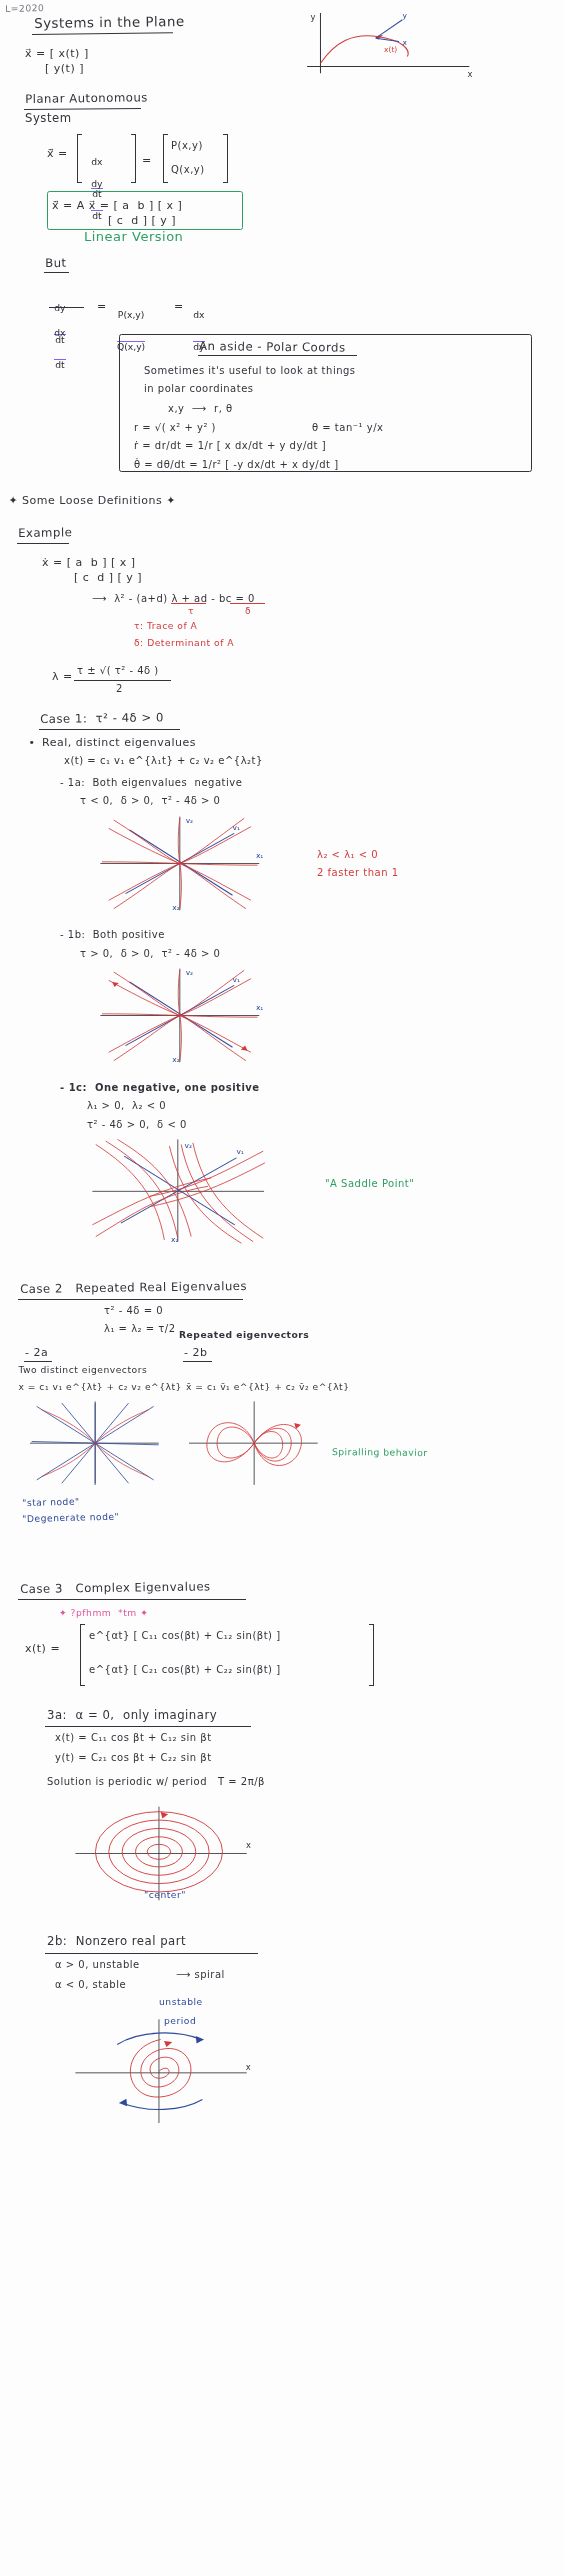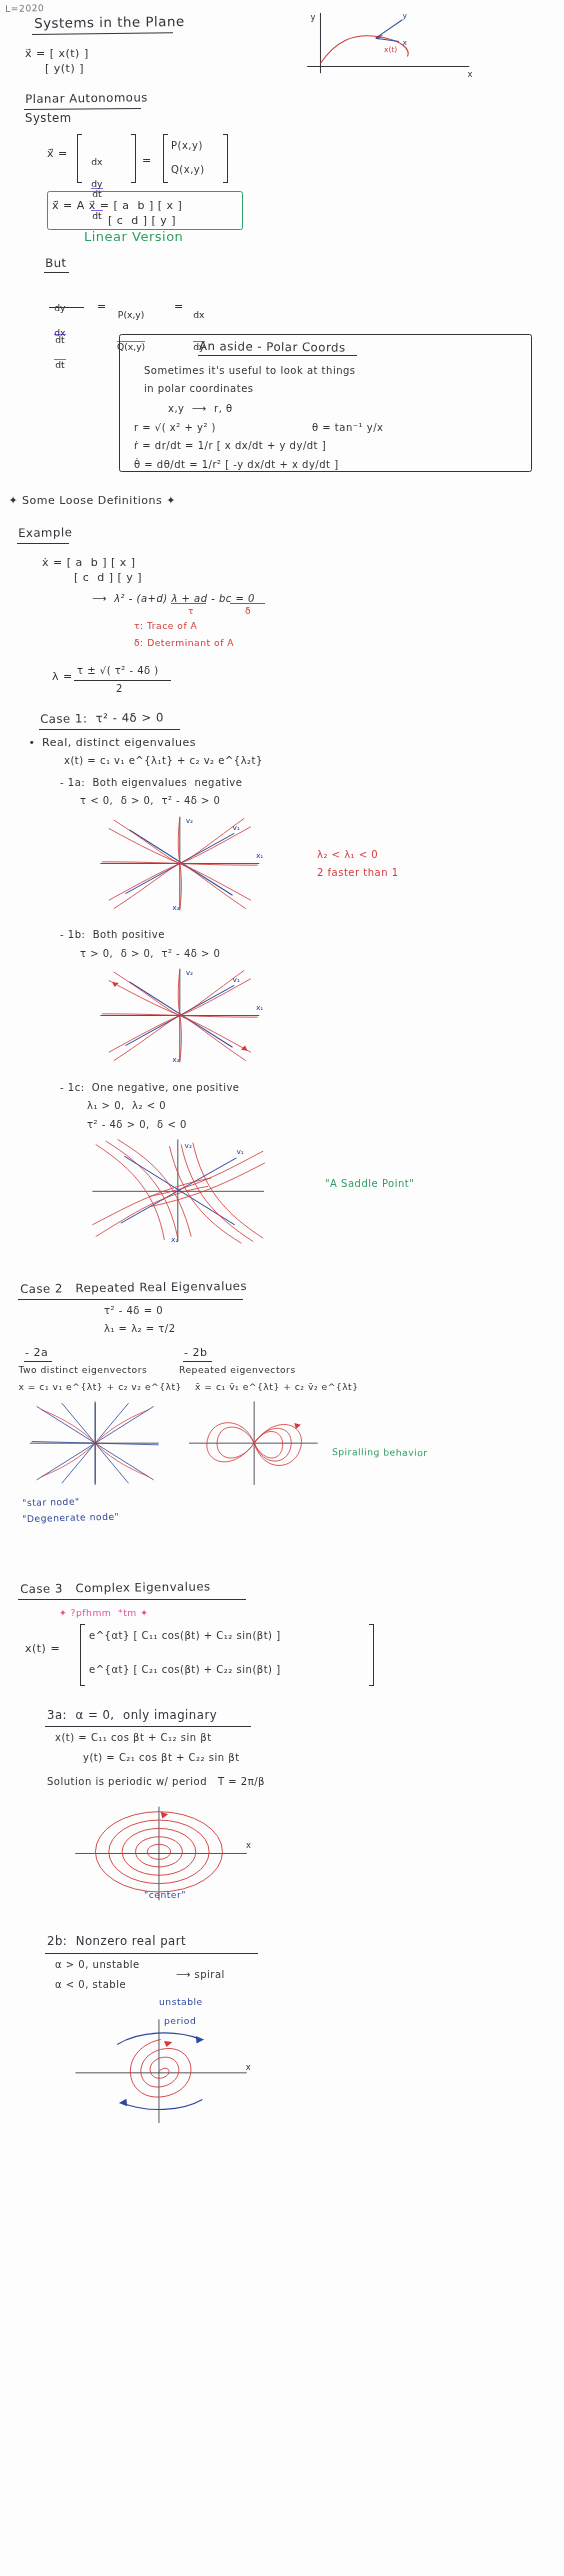--- a/index.html
+++ b/index.html
@@ -193,21 +193,21 @@
   <div class="hw t12" style="left:134px; top:458px;">θ̇ = dθ/dt = 1/r² [ -y dx/dt + x dy/dt ]</div>
 
   <div class="hw t13" style="left:8.4px; top:494px;">✦ Some Loose Definitions ✦</div>
 
   <div class="hw t14 sk1" style="left:18.4px; top:526px;">Example</div>
   <div class="rule" style="left:17px; top:543px; width:52px;"></div>
 
   <div class="hw t13" style="left:42px; top:556px;">ẋ = [ a  b ] [ x ]
         [ c  d ] [ y ]</div>
 
-  <div class="hw t12" style="left:92px; top:592px;font-style:italic;">⟶  λ² - (a+d) λ + ad - bc = 0</div>
+  <div class="hw t12" style="left:92px; top:592px;">⟶  λ² - (a+d) λ + ad - bc = 0</div>
   <div class="hw t11 ink-red" style="left:188px; top:605px;">τ</div>
   <div class="hw t11 ink-red" style="left:245px; top:605px;">δ</div>
   <div class="rule red" style="left:171px; top:603px; width:35px;"></div>
   <div class="rule red" style="left:230px; top:603px; width:35px;"></div>
 
   <div class="hw t11 ink-red" style="left:134px; top:620px;">τ: Trace of A</div>
   <div class="hw t11 ink-red" style="left:134px; top:637px;">δ: Determinant of A</div>
 
   <div class="hw t13" style="left:52px; top:670px;">λ =</div>
   <div class="hw t12" style="left:77px; top:664px;">τ ± √( τ² - 4δ )</div>
@@ -281,21 +281,21 @@
         <path d="M24 20 l 8 1 l -5 5 z"></path>
         <path d="M186 102 l -8 -1 l 5 -5 z"></path>
       </g>
       <text x="168" y="20" font-size="9" fill="#2f4a9c" font-family="DejaVu Sans">v₁</text>
       <text x="112" y="12" font-size="9" fill="#2f4a9c" font-family="DejaVu Sans">v₂</text>
       <text x="196" y="54" font-size="9" fill="#2f4a9c" font-family="DejaVu Sans">x₁</text>
       <text x="96" y="116" font-size="9" fill="#2f4a9c" font-family="DejaVu Sans">x₂</text>
     </svg>
   </div>
 
-  <div class="hw t12" style="left:60px; top:1081px;">- 1c:  One negative, one positive</div>
+  <div class="hw t12" style="left:60px; top:1081px;font-weight:bold;">- 1c:  One negative, one positive</div>
   <div class="hw t12" style="left:87px; top:1099px;">λ₁ &gt; 0,  λ₂ &lt; 0</div>
   <div class="hw t12" style="left:87px; top:1118px;">τ² - 4δ &gt; 0,  δ &lt; 0</div>
 
   <div class="plot" style="left:84px; top:1136px;">
     <svg width="201" height="109" viewBox="0 0 240 130">
       <line x1="10" y1="66" x2="215" y2="66" stroke="#33333b" stroke-width="1"></line>
       <line x1="112" y1="4" x2="112" y2="126" stroke="#33333b" stroke-width="1"></line>
       <line x1="44" y1="104" x2="182" y2="26" stroke="#2f4a9c" stroke-width="1.2"></line>
       <line x1="48" y1="24" x2="180" y2="106" stroke="#2f4a9c" stroke-width="1.2"></line>
       <g stroke="#d23b3b" stroke-width="1" fill="none">
@@ -323,22 +323,22 @@
   <div class="hw t12" style="left:104px; top:1304px;">τ² - 4δ = 0</div>
   <div class="hw t12" style="left:104px; top:1322px;">λ₁ = λ₂ = τ/2</div>
 
   <div class="hw t13" style="left:25px; top:1346px;">- 2a</div>
   <div class="rule" style="left:23.5px; top:1361px; width:28.5px;"></div>
   <div class="hw t11" style="left:18.4px; top:1364px;">Two distinct eigenvectors</div>
   <div class="hw t11" style="left:18.4px; top:1381px;">x = c₁ v₁ e^{λt} + c₂ v₂ e^{λt}</div>
 
   <div class="hw t13" style="left:184px; top:1346px;">- 2b</div>
   <div class="rule" style="left:183px; top:1361px; width:28.5px;"></div>
-  <div class="hw t11" style="left:179px; top:1364px;">Repeated eigenvectors</div>
-  <div class="hw t11" style="left:195px; top:1381px;">x̄ = c₁ v̄₁ e^{λt} + c₂ v̄₂ e^{λt}</div>
+  <div class="hw t11" style="left:179px; top:1329px;font-weight:bold;">Repeated eigenvectors</div>
+  <div class="hw t11" style="left:186px; top:1381px;">x̄ = c₁ v̄₁ e^{λt} + c₂ v̄₂ e^{λt}</div>
 
   <div class="plot" style="left:25px; top:1398px;">
     <svg width="142" height="92" viewBox="0 0 170 110">
       <line x1="6" y1="54" x2="160" y2="54" stroke="#33333b" stroke-width="1"></line>
       <line x1="84" y1="4" x2="84" y2="104" stroke="#33333b" stroke-width="1"></line>
       <g stroke="#2f4a9c" stroke-width="1" fill="none">
         <path d="M84 54 L 14 10"></path>
           <path d="M84 54 L 44 6"></path>
         <path d="M84 54 L 124 6"></path>
           <path d="M84 54 L 154 10"></path>
@@ -386,21 +386,21 @@
 
   <div class="hw t13" style="left:25px; top:1642px;">x(t) =</div>
   <div class="brk" style="left:80px;  top:1624px; height:60px;"></div>
   <div class="brk r" style="left:369px; top:1624px; height:60px;"></div>
   <div class="hw t12" style="left:89px; top:1629px;">e^{αt} [ C₁₁ cos(βt) + C₁₂ sin(βt) ]</div>
   <div class="hw t12" style="left:89px; top:1663px;">e^{αt} [ C₂₁ cos(βt) + C₂₂ sin(βt) ]</div>
 
   <div class="hw t14" style="left:47px; top:1708px;">3a:  α = 0,  only imaginary</div>
   <div class="rule" style="left:45px; top:1726px; width:206px;"></div>
   <div class="hw t12" style="left:55px; top:1731px;">x(t) = C₁₁ cos βt + C₁₂ sin βt</div>
-  <div class="hw t12" style="left:55px; top:1751px;margin-left:28px;">y(t) = C₂₁ cos βt + C₂₂ sin βt</div>
+  <div class="hw t12" style="left:55px; top:1751px;">y(t) = C₂₁ cos βt + C₂₂ sin βt</div>
   <div class="hw t12" style="left:47px; top:1775px;">Solution is periodic w/ period   T = 2π/β</div>
 
   <div class="plot" style="left:67px; top:1803px;">
     <svg width="209" height="101" viewBox="0 0 250 120">
       <line x1="10" y1="60" x2="215" y2="60" stroke="#33333b" stroke-width="1"></line>
       <line x1="110" y1="4" x2="110" y2="116" stroke="#33333b" stroke-width="1"></line>
       <g stroke="#d23b3b" stroke-width="1.1" fill="none">
         <ellipse cx="110" cy="58" rx="14" ry="9"></ellipse>
         <ellipse cx="110" cy="58" rx="28" ry="18"></ellipse>
         <ellipse cx="110" cy="58" rx="44" ry="28"></ellipse>

